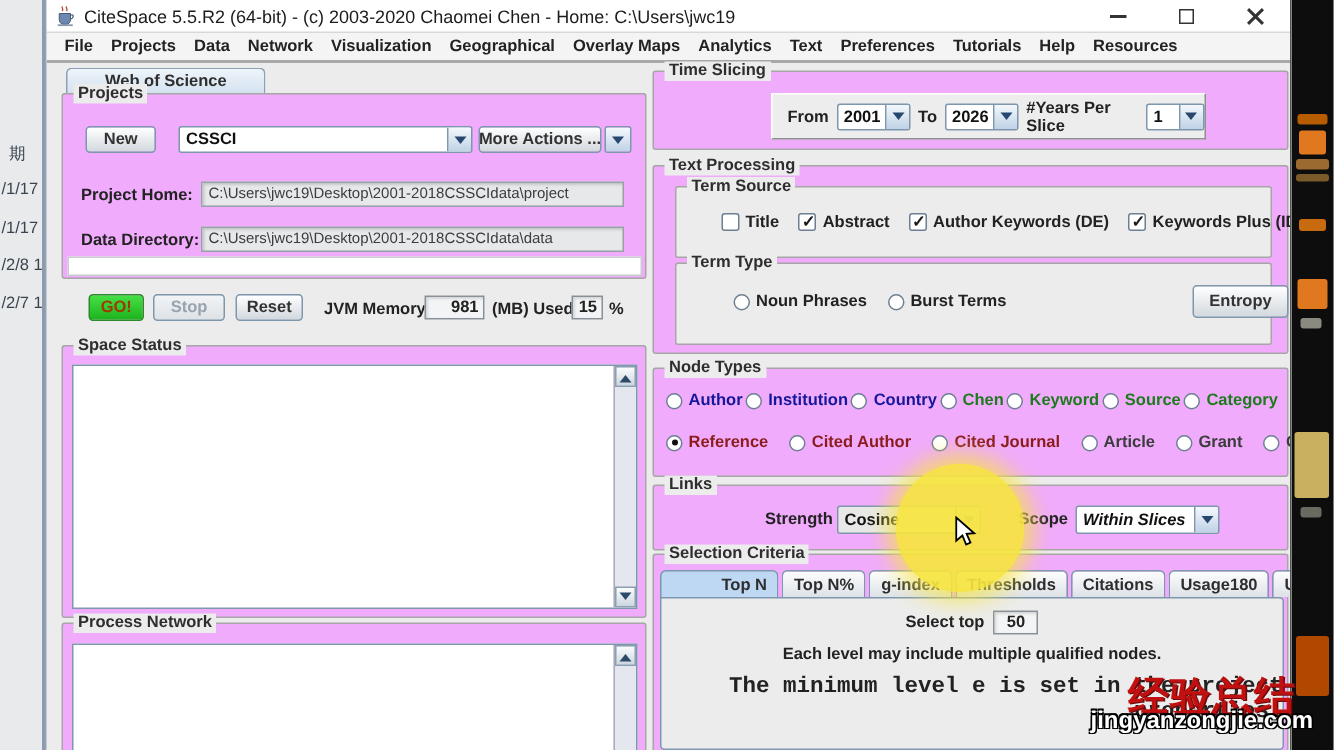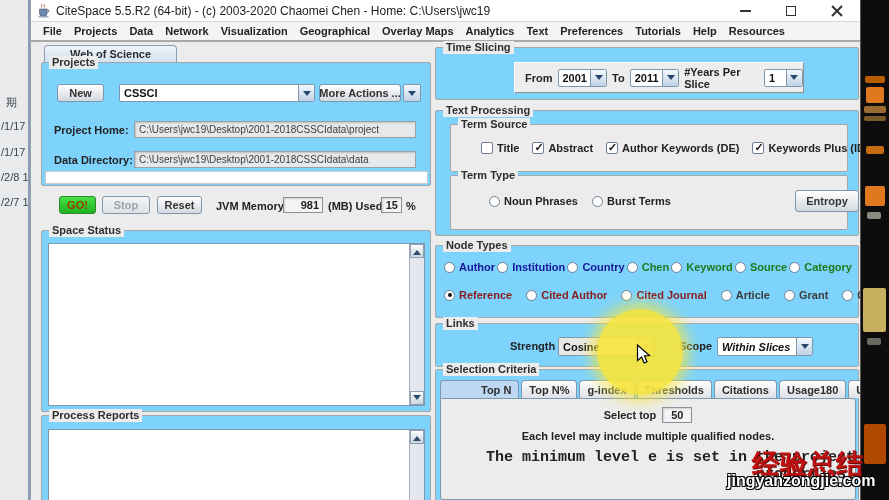--- a/index.html
+++ b/index.html
@@ -22,21 +22,21 @@
   .max-glyph{width:10px;height:10px;border:1.5px solid #333;}
   .close-glyph{position:relative;width:12px;height:12px;}
   .close-glyph::before,.close-glyph::after{content:"";position:absolute;left:5px;top:-1px;width:2px;height:14px;background:#333;}
   .close-glyph::before{transform:rotate(45deg);}
   .close-glyph::after{transform:rotate(-45deg);}
 
   .menubar{position:absolute;left:0;top:22px;width:100%;height:20px;background:#f4f4f4;border-bottom:2px solid #a8a8a8;display:flex;align-items:center;padding-left:6px;}
   .menu-item{font-size:11px;font-weight:bold;color:#222;padding:0 6px;white-space:nowrap;}
 
   
-  .gb{position:absolute;border:1px solid #a6a6a6;border-radius:2px;background:#7dd3fc;}
+  .gb{position:absolute;border:1px solid #a6a6a6;border-radius:2px;background:#f0abfc;}
   .gb-title{position:absolute;top:-7px;left:7px;background:#ececec;padding:0 3px;font-size:11px;font-weight:bold;color:#2e2e2e;line-height:13px;white-space:nowrap;}
   .btn{position:absolute;display:flex;align-items:center;justify-content:center;font-size:11px;font-weight:bold;color:#333;background:linear-gradient(#ffffff,#d2d8de);border:1px solid #7f97ad;border-radius:3px;white-space:nowrap;}
   .btn.disabled{color:#9aa4ae;background:linear-gradient(#f2f4f6,#dde2e6);}
   .btn.go{background:linear-gradient(#46e046,#1db31d);border-color:#2c8a2c;color:#9c3a00;}
   .combo{position:absolute;display:flex;border:1px solid #7f97ad;background:#fff;border-radius:2px;overflow:hidden;}
   .combo .val{flex:1;padding:1px 4px;font-size:11px;font-weight:bold;color:#111;display:flex;align-items:center;white-space:nowrap;overflow:hidden;}
   .combo .arrow{width:16px;background:linear-gradient(#f4f8fc,#bfd2e6);border-left:1px solid #7f97ad;display:flex;align-items:center;justify-content:center;}
   .combo .arrow i{display:block;width:0;height:0;border:4px solid transparent;border-top:5px solid #27476f;margin-top:4px;}
   .combo.dim{background:#e8e8e8;}
   .combo.dim .arrow{background:#dfe3e7;}
@@ -177,21 +177,21 @@
             </div>
           <div class="sb-track"></div>
           <div class="sb-btn">
               <span class="tri-down"></span>
             </div>
         </div>
       </div>
     </div>
 
     <div class="gb" style="left:10px;top:415px;width:390px;height:95px;">
-      <span class="gb-title">Process Reports</span>
+      <span class="gb-title">Process Network</span>
       <div class="textarea" style="left:6px;top:13px;width:377px;height:80px;">
         <div class="vscroll">
           <div class="sb-btn">
               <span class="tri-up"></span>
             </div>
           <div class="sb-track"></div>
         </div>
       </div>
     </div>
 
@@ -200,21 +200,21 @@
       <div class="raised" style="left:78px;top:14px;width:290px;height:31px;display:flex;align-items:center;padding-left:10px;gap:5px;">
         <span style="font-size:11px;font-weight:bold;color:#222;">From</span>
         <div class="combo" style="position:relative;width:56px;height:18px;">
           <span class="val">2001</span>
           <span class="arrow">
               <i></i>
             </span>
         </div>
         <span style="font-size:11px;font-weight:bold;color:#222;">To</span>
         <div class="combo" style="position:relative;width:56px;height:18px;">
-          <span class="val">2011</span>
+          <span class="val">2026</span>
           <span class="arrow">
               <i></i>
             </span>
         </div>
         <span style="font-size:11px;font-weight:bold;color:#222;">#Years Per Slice</span>
         <div class="combo" style="position:relative;width:44px;height:18px;">
           <span class="val">1</span>
           <span class="arrow">
               <i></i>
             </span>

